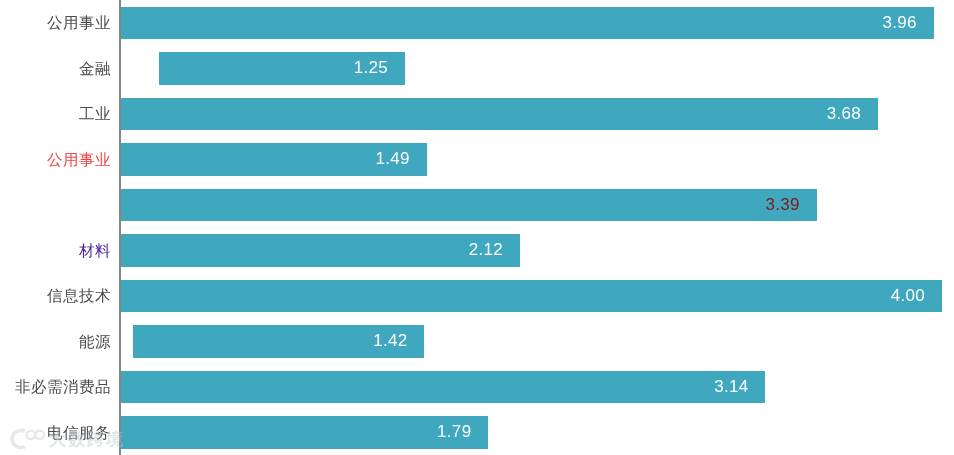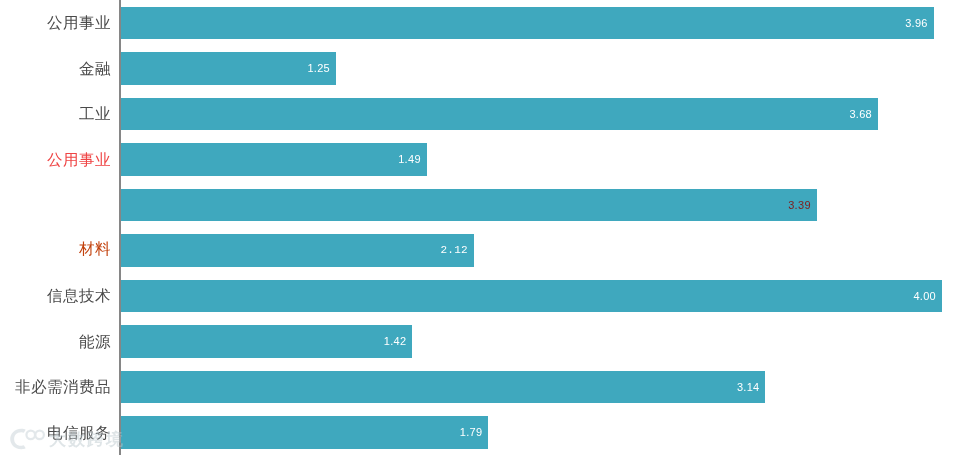--- a/index.html
+++ b/index.html
@@ -59,26 +59,26 @@
     height: 32.5px;
   }
   .bar {
     position: relative;
     height: 32.5px;
     background: #3fa8be;
     box-sizing: border-box;
   }
   .bar-value {
     position: absolute;
-    right: 6px;
+    right: 17px;
     top: 0;
     height: 32.5px;
     line-height: 32.5px;
     color: #ffffff;
-    font-size: 11px;
+    font-size: 17px;
     letter-spacing: 0.3px;
     white-space: nowrap;
   }
   
   #watermark {
     position: absolute;
     left: 8px;
     bottom: 2px;
     display: flex;
     align-items: center;
@@ -110,21 +110,21 @@
       <div class="cat-label" style="color: rgb(74, 74, 74);">公用事业</div>
       <div class="bar-wrap" style="width: 812.79px;">
         <div class="bar" style="width: 100%; background: rgb(63, 168, 190);">
           <span class="bar-value" style="color: rgb(255, 255, 255);">3.96</span>
         </div>
       </div>
     </div>
 
     <div class="row" style="top:45.5px">
       <div class="cat-label" style="color: rgb(74, 74, 74);">金融</div>
-      <div class="bar-wrap" style="width: 215px;">
+      <div class="bar-wrap" style="width: 246px; padding-left: 38px;">
         <div class="bar" style="width: 100%; background: rgb(63, 168, 190);">
           <span class="bar-value" style="color: rgb(255, 255, 255);">1.25</span>
         </div>
       </div>
     </div>
 
     <div class="row" style="top:91px">
       <div class="cat-label" style="color: rgb(74, 74, 74);">工业</div>
       <div class="bar-wrap" style="width: 757px;">
         <div class="bar" style="width: 100%; background: rgb(63, 168, 190);">
@@ -144,40 +144,40 @@
 
     <div class="row" style="top:182px">
       <div class="bar-wrap" style="width: 695.798px;">
         <div class="bar" style="width: 100%; background: rgb(63, 168, 190);">
           <span class="bar-value" style="color: #7f1d1d;">3.39</span>
         </div>
       </div>
     </div>
 
     <div class="row" style="top:227.5px">
-      <div class="cat-label" style="color: #c2410c; font-family: Liberation Mono, monospace;">材料</div>
-      <div class="bar-wrap" style="width: 353px; font-family: Liberation Mono, monospace;">
+      <div class="cat-label" style="color: #4c1d95;">材料</div>
+      <div class="bar-wrap" style="width: 399px;">
         <div class="bar" style="width: 100%; background: rgb(63, 168, 190);">
           <span class="bar-value" style="color: rgb(255, 255, 255);">2.12</span>
         </div>
       </div>
     </div>
 
     <div class="row" style="top:273px">
       <div class="cat-label" style="color: rgb(74, 74, 74);">信息技术</div>
       <div class="bar-wrap" style="width: 821px;">
         <div class="bar" style="width: 100%; background: rgb(63, 168, 190);">
           <span class="bar-value" style="color: rgb(255, 255, 255);">4.00</span>
         </div>
       </div>
     </div>
 
     <div class="row" style="top:318.5px">
       <div class="cat-label" style="color: rgb(74, 74, 74);">能源</div>
-      <div class="bar-wrap" style="width: 291.455px;">
+      <div class="bar-wrap" style="width: 291.455px; padding-left: 12px;">
         <div class="bar" style="width: 100%; background: rgb(63, 168, 190);">
           <span class="bar-value" style="color: rgb(255, 255, 255);">1.42</span>
         </div>
       </div>
     </div>
 
     <div class="row" style="top:364px">
       <div class="cat-label" style="color: rgb(74, 74, 74);">非必需消费品</div>
       <div class="bar-wrap" style="width: 644.485px;">
         <div class="bar" style="width: 100%; background: rgb(63, 168, 190);">

